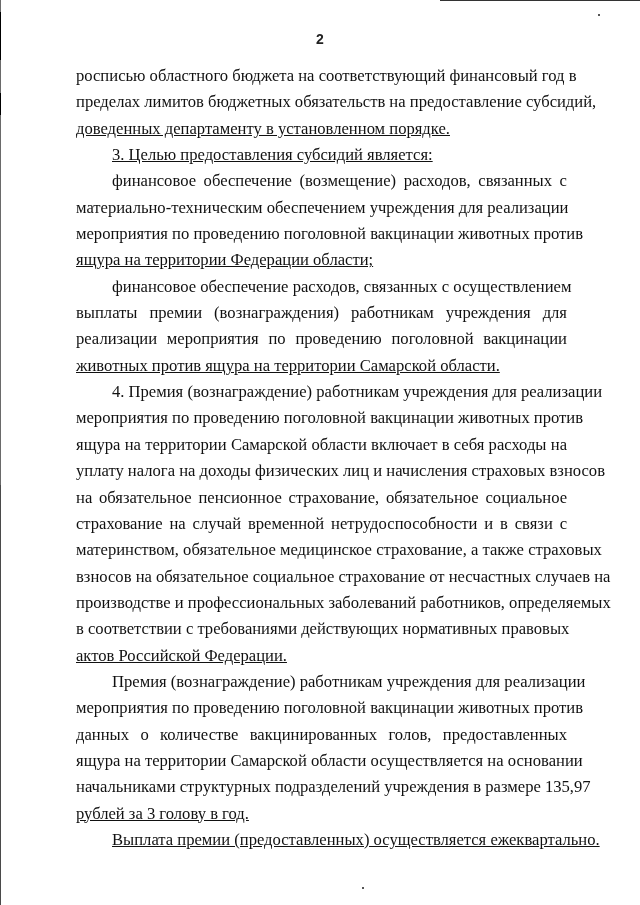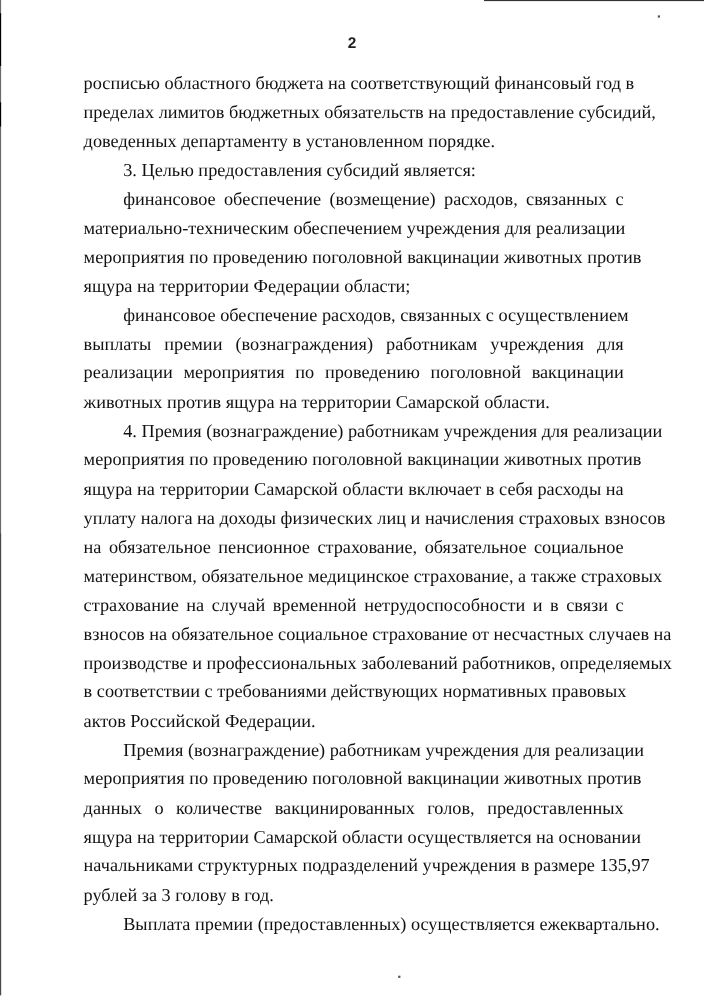--- a/index.html
+++ b/index.html
@@ -70,20 +70,21 @@
     }
     .line {
       display: block;
       text-align: justify;
       text-align-last: justify;
       white-space: nowrap;
       height: 26.35px;
     }
     .line.last {
       text-align-last: left;
+      text-decoration: underline;
     }
     .line.first {
       padding-left: 36px;
     }
   </style>
 </head>
 <body>
 
 <div class="scan-edge-left"></div>
 <div class="scan-edge-left-dark" style="top:12px;height:48px;"></div>
@@ -115,22 +116,22 @@
       <span class="line">выплаты премии (вознаграждения) работникам учреждения для</span>
       <span class="line">реализации мероприятия по проведению поголовной вакцинации</span>
       <span class="line last">животных против ящура на территории Самарской области.</span>
     </div>
     <div class="para">
       <span class="line first">4. Премия (вознаграждение) работникам учреждения для реализации</span>
       <span class="line">мероприятия по проведению поголовной вакцинации животных против</span>
       <span class="line">ящура на территории Самарской области включает в себя расходы на</span>
       <span class="line">уплату налога на доходы физических лиц и начисления страховых взносов</span>
       <span class="line">на обязательное пенсионное страхование, обязательное социальное</span>
+      <span class="line">страхование на случай временной нетрудоспособности и в связи с</span>
       <span class="line">материнством, обязательное медицинское страхование, а также страховых</span>
-      <span class="line">страхование на случай временной нетрудоспособности и в связи с</span>
       <span class="line">взносов на обязательное социальное страхование от несчастных случаев на</span>
       <span class="line">производстве и профессиональных заболеваний работников, определяемых</span>
       <span class="line">в соответствии с требованиями действующих нормативных правовых</span>
       <span class="line last">актов Российской Федерации.</span>
     </div>
     <div class="para">
       <span class="line first">Премия (вознаграждение) работникам учреждения для реализации</span>
       <span class="line">мероприятия по проведению поголовной вакцинации животных против</span>
       <span class="line">данных о количестве вакцинированных голов, предоставленных</span>
       <span class="line">ящура на территории Самарской области осуществляется на основании</span>

